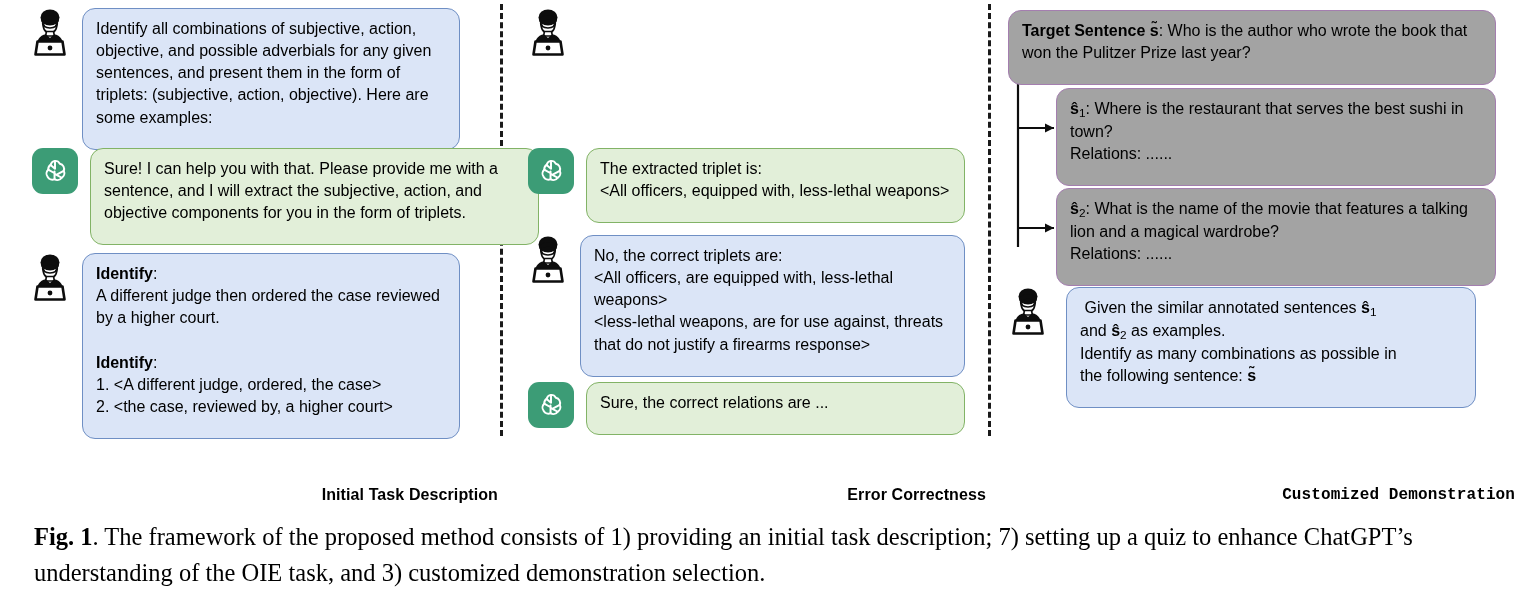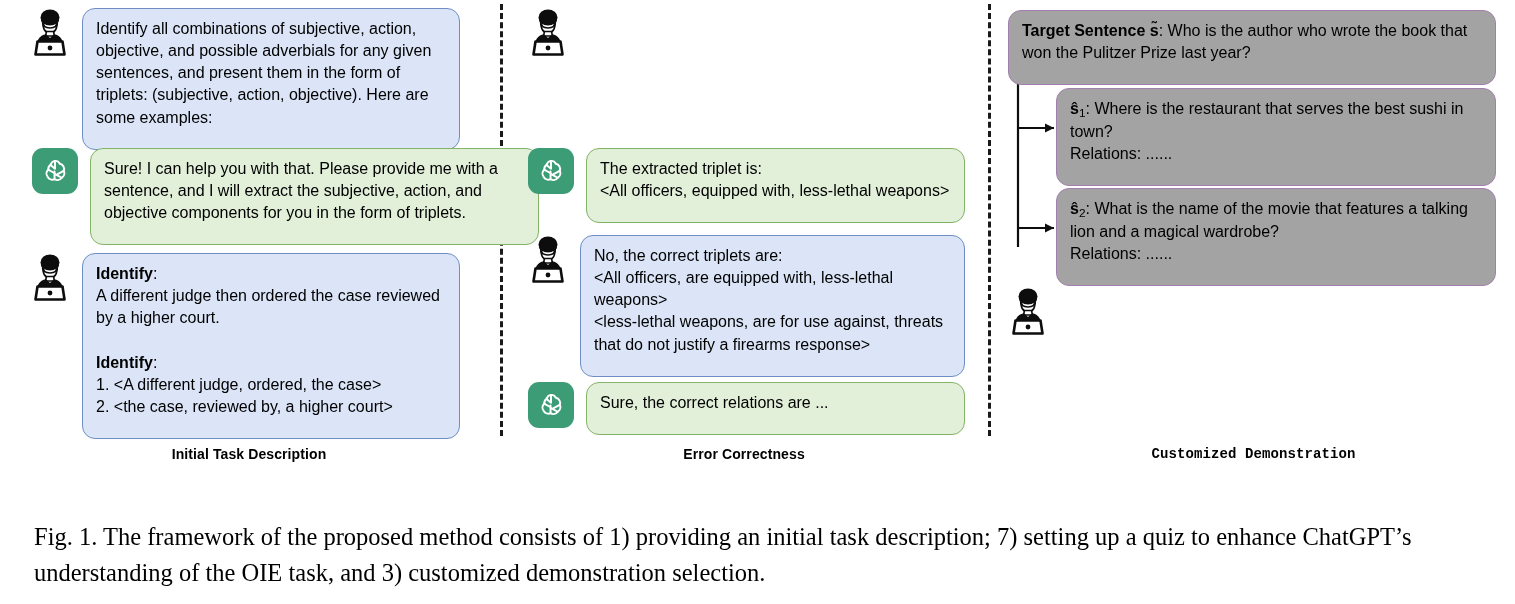--- a/index.html
+++ b/index.html
@@ -35,25 +35,26 @@
   #divider-2 { left: 988px; }
 
   .column { position: absolute; top: 0; }
   #col-initial      { left: 0px;    width: 498px; }
   #col-error        { left: 502px;  width: 484px; }
   #col-customized   { left: 992px;  width: 523px; }
 
   .col-title {
     position: absolute;
     width: 100%;
-    text-align: center;
-    font-size: 14px;
+    text-align: right;
+    font-size: 16px;
     font-weight: bold;
     letter-spacing: 0.1px;
     white-space: nowrap;
+    margin-top: 40px;
   }
 
   
   .row {
     position: absolute;
     display: flex;
     align-items: flex-start;
   }
 
   .avatar {
@@ -127,21 +128,21 @@
     position: absolute;
     left: 34px;
     top: 519px;
     width: 1450px;
     font-family: "Liberation Serif", serif;
     font-size: 24.5px;
     line-height: 1.47;
     color: #000;
     text-align: left;
   }
-  #caption b { font-weight: normal; }
+  #caption b { font-weight: bold; }
 </style>
 </head>
 <body>
 
 <div id="figure">
 
   <div class="divider" id="divider-1"></div>
   <div class="divider" id="divider-2"></div>
 
   <div class="column" id="col-initial">
@@ -280,19 +281,23 @@
         <svg width="52" height="52" viewBox="0 0 52 52">
           <ellipse cx="26" cy="9.5" rx="9.5" ry="8" fill="#0d0d0d"></ellipse>
           <path d="M17.5 11 Q26 3 34.5 11 L34.5 14 Q26 9.5 17.5 14 Z" fill="#0d0d0d"></path>
           <path d="M18.6 12.5 Q18.6 25 26 25 Q33.4 25 33.4 12.5 Q33.4 20 26 20 Q18.6 20 18.6 12.5 Z" fill="#fff" stroke="#0d0d0d" stroke-width="1.6"></path>
           <path d="M22.5 23.5 L29.5 23.5 L30.5 28 L21.5 28 Z" fill="#fff" stroke="#0d0d0d" stroke-width="1.6"></path>
           <path d="M12 43 Q12 27.5 22 26.2 L26 30 L30 26.2 Q40 27.5 40 43 Z" fill="#0d0d0d"></path>
           <path d="M13.5 33.5 L38.5 33.5 L40.5 46.5 L11.5 46.5 Z" fill="#fff" stroke="#0d0d0d" stroke-width="2.6" stroke-linejoin="round"></path>
           <circle cx="26" cy="40" r="2.4" fill="#0d0d0d"></circle>
         </svg>
       </div>
+      <div class="bubble user" style="width:410px; margin-left:12px;"><span> Given the similar annotated sentences </span><b class="mvar">ŝ</b><span class="msub">1</span><span>
+and </span><b class="mvar">ŝ</b><span class="msub">2</span><span> as examples.
+Identify as many combinations as possible in
+the following sentence: </span><b class="mvar">s̃</b></div>
     </div>
 
     <div class="col-title" style="top:446px;font-family:Liberation Mono, monospace;">Customized Demonstration</div>
   </div>
 </div>
 
 <div id="caption"><b>Fig. 1</b><span>. The framework of the proposed method consists of 1) providing an initial task description; 7) setting up a quiz to enhance ChatGPT’s understanding of the OIE task, and 3) customized demonstration selection.</span></div>
 
 </body></html>

